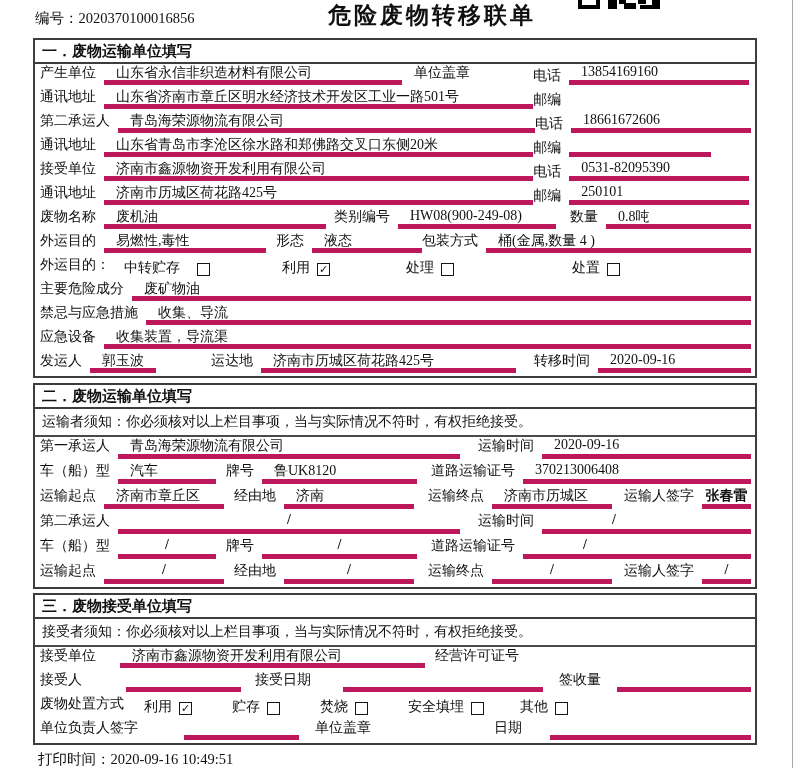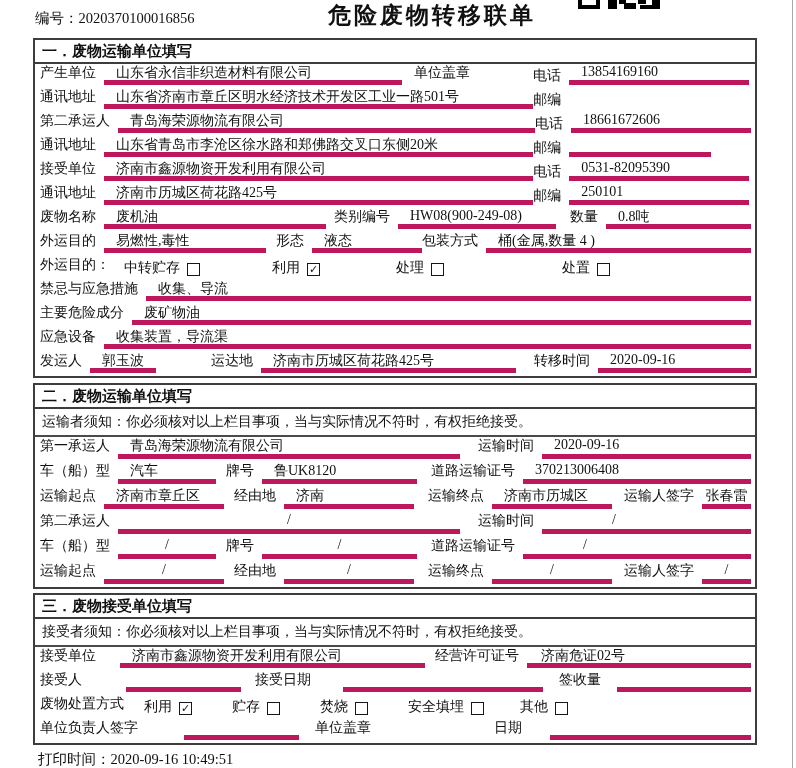--- a/index.html
+++ b/index.html
@@ -18,21 +18,21 @@
   .mb4 { margin-bottom:4px; }
   .hdr { height:24px; font-size:15px; font-weight:bold; padding:2px 0 0 7px; border-bottom:2px solid #3d3d3d; }
   .notice { height:28px; display:flex; align-items:center; padding-left:7px; font-size:14px; border-bottom:2px solid #4a4a4a; }
   .row { display:flex; padding:0 4px 0 5px; font-size:14px; }
   .b1 .row { height:24px; }
   .b2 .row { height:25px; }
   .b3 .row { height:24px; }
   .l { white-space:nowrap; margin:0 8px 3px 0; }
   .v { border-bottom:5px solid #be185d; margin-bottom:3px; min-height:19px; padding-left:12px; white-space:nowrap; overflow:hidden; }
   .f { flex:1 1 auto; }
-  .ctr { text-align:center; padding-left:0; }
+  .ctr { text-align:center; padding-left:0;font-weight:bold; }
   .rgrp { margin-left:auto; width:218px; display:flex; align-items:flex-end; }
   .cb { width:13px; height:13px; border:1px solid #161616; margin:0 0 4px 7px; display:flex; align-items:center; justify-content:center; font-size:11px; line-height:1; flex:0 0 auto; }
   .opt { display:flex; align-items:flex-end; }
   .footer { padding:5px 0 0 38px; font-size:14.5px; }
   .edge { position:absolute; left:792px; top:0; width:1px; height:768px; background:#a8a8a8; }
 </style>
 </head>
 <body>
 
 <div class="top">
@@ -123,45 +123,45 @@
     <span class="v" style="width:162px">易燃性,毒性</span>
     <span class="l" style="margin-left:10px">形态</span>
     <span class="v" style="width:110px">液态</span>
     <span class="l" style="margin-left:0">包装方式</span>
     <span class="v f">桶(金属,数量 4 )</span>
   </div>
 
   <div class="row">
     <span class="l">外运目的：</span>
     <span class="opt" style="margin-left:6px">
-      <span class="l" style="margin-right:0">中转贮存</span>
+      <span class="l" style="margin-right:10px">中转贮存</span>
       <span class="cb"></span>
     </span>
     <span class="opt" style="margin-left:72px">
       <span class="l" style="margin-right:0">利用</span>
       <span class="cb checked">✓</span>
     </span>
     <span class="opt" style="margin-left:76px">
       <span class="l" style="margin-right:0">处理</span>
       <span class="cb"></span>
     </span>
     <span class="opt" style="margin-left:118px">
       <span class="l" style="margin-right:0">处置</span>
       <span class="cb"></span>
     </span>
   </div>
 
   <div class="row">
+    <span class="l">主要危险成分</span>
+    <span class="v f">废矿物油</span>
+  </div>
+
+  <div class="row">
     <span class="l">禁忌与应急措施</span>
     <span class="v f">收集、导流</span>
-  </div>
-
-  <div class="row">
-    <span class="l">主要危险成分</span>
-    <span class="v f">废矿物油</span>
   </div>
 
   <div class="row">
     <span class="l">应急设备</span>
     <span class="v f">收集装置，导流渠</span>
   </div>
 
   <div class="row">
     <span class="l">发运人</span>
     <span class="v" style="width:66px">郭玉波</span>
@@ -232,21 +232,20 @@
 </div>
 
 <div class="box b3">
   <div class="hdr">三．废物接受单位填写</div>
   <div class="notice">接受者须知：你必须核对以上栏目事项，当与实际情况不符时，有权拒绝接受。</div>
 
   <div class="row">
     <span class="l">接受单位</span>
     <span class="v" style="width:305px;margin-left:16px">济南市鑫源物资开发利用有限公司</span>
     <span class="l" style="margin-left:10px">经营许可证号</span>
-    <span class="v f" style="padding-left:14px">济南危证02号</span>
   </div>
 
   <div class="row">
     <span class="l">接受人</span>
     <span class="v" style="width:115px;margin-left:36px"></span>
     <span class="l" style="margin-left:14px">接受日期</span>
     <span class="v" style="width:200px;margin-left:24px"></span>
     <span class="l" style="margin-left:16px">签收量</span>
     <span class="v f" style="margin-left:8px"></span>
   </div>

